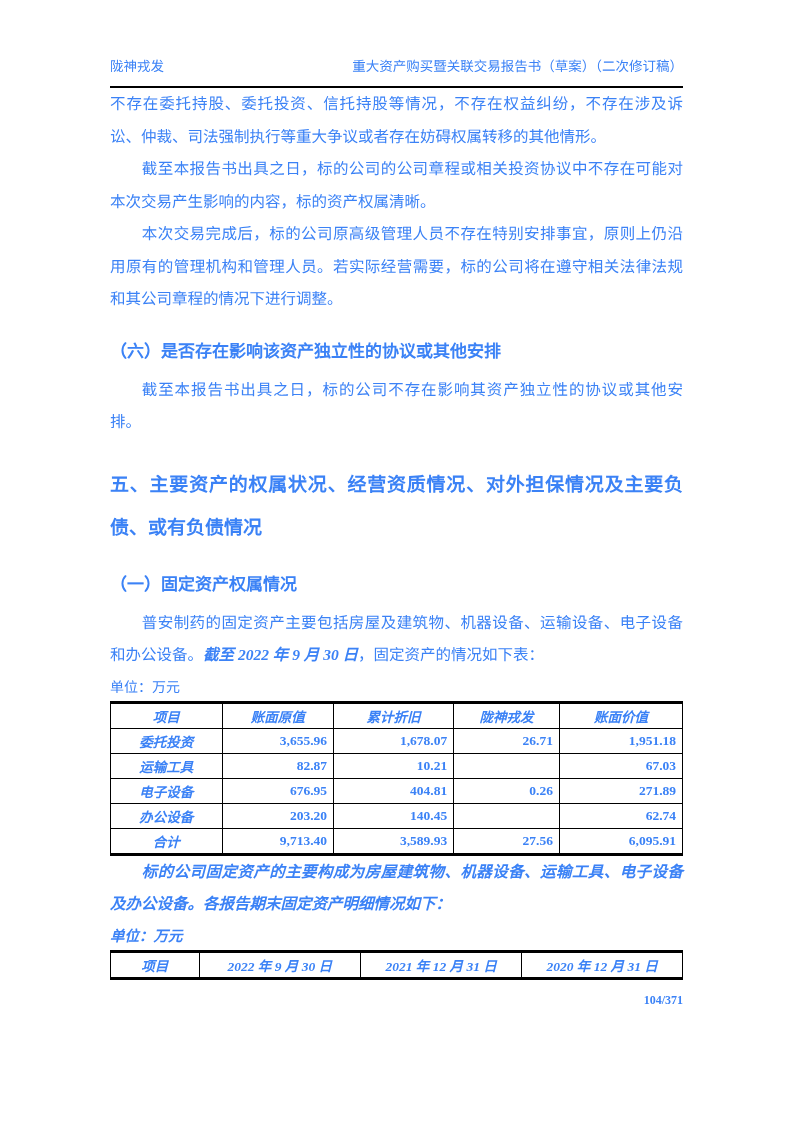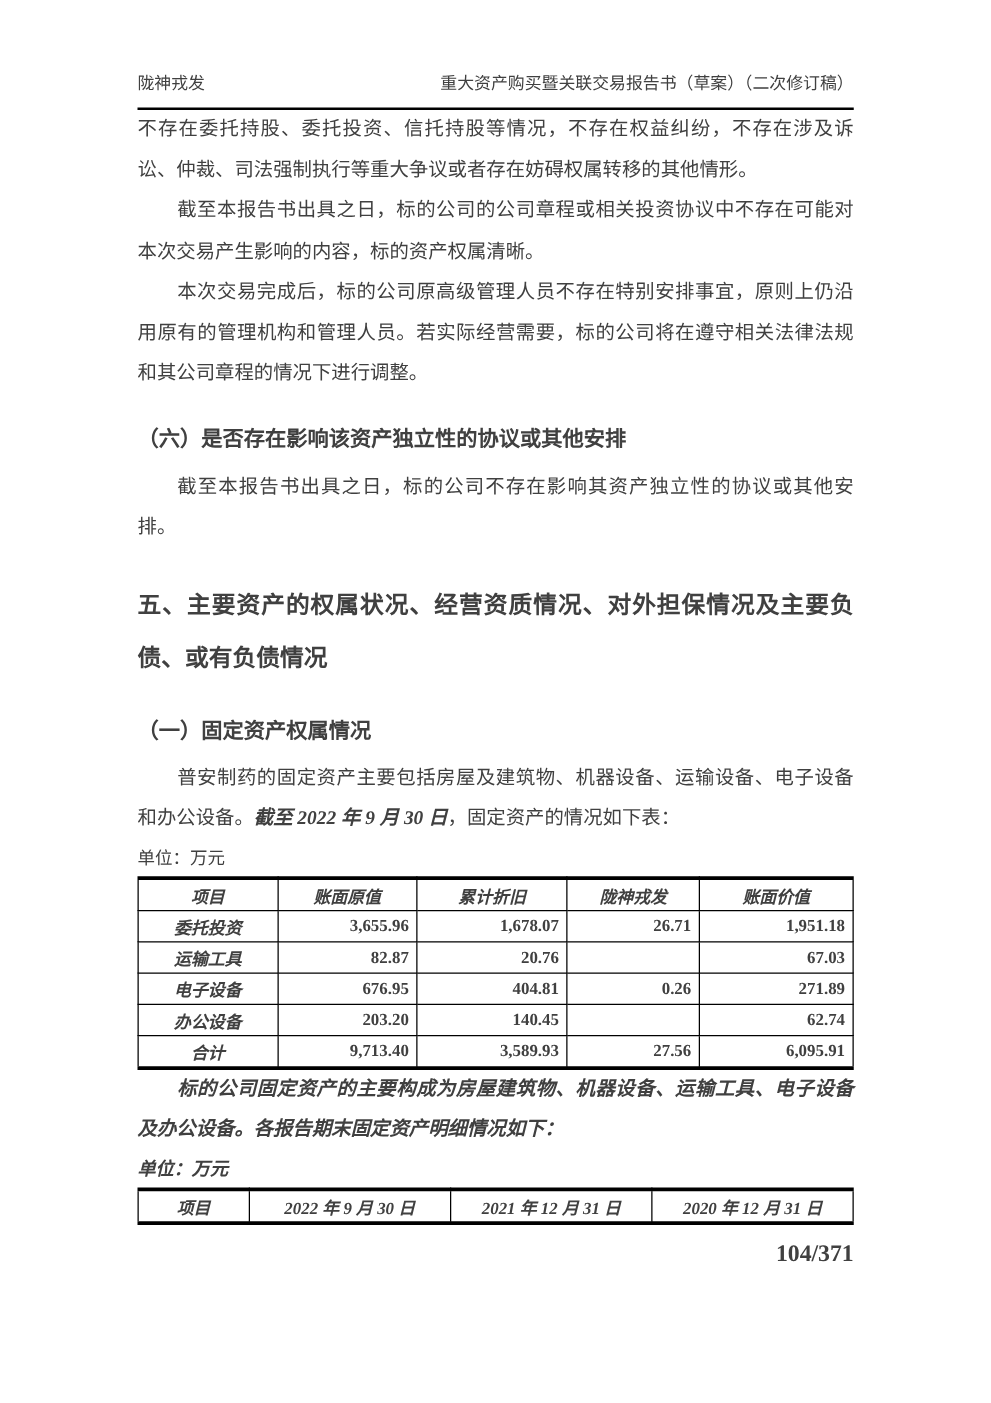--- a/index.html
+++ b/index.html
@@ -1,21 +1,21 @@
 <!DOCTYPE html>
 <html lang="zh-CN"><head>
 <meta charset="utf-8">
 <style>
   html,body { margin:0; padding:0; background:#ffffff; }
   .page {
     position:relative;
     width:793px; height:1122px;
     margin:0 auto;
     background:#ffffff;
-    color:#404040;
+    color:#3b82f6;
     font-family:"Liberation Serif","DejaVu Serif",serif;
     box-sizing:border-box;
     padding:0 110px;
     overflow:hidden;
   }
   
   .doc-header {
     padding-top:55px;
     padding-bottom:11px;
     border-bottom:2px solid #000;
@@ -98,21 +98,21 @@
     text-align:right;
     font-weight:bold;
     padding-right:10px;
     font-family:"Liberation Sans","DejaVu Sans",sans-serif;
     font-size:13px;
   }
   
   .page-num {
     text-align:right;
     font-weight:bold;
-    font-size:19px;
+    font-size:12px;
     margin-top:13px;
     font-family:"Liberation Serif","DejaVu Serif",serif;
   }
 </style>
 </head>
 <body>
 
 <div class="page">
 
   <div class="doc-header">
@@ -158,21 +158,21 @@
       <tr>
         <td class="c-label">委托投资</td>
         <td class="c-num">3,655.96</td>
         <td class="c-num">1,678.07</td>
         <td class="c-num">26.71</td>
         <td class="c-num">1,951.18</td>
       </tr>
       <tr>
         <td class="c-label">运输工具</td>
         <td class="c-num">82.87</td>
-        <td class="c-num">20.76</td>
+        <td class="c-num">10.21</td>
         <td class="c-num"></td>
         <td class="c-num">67.03</td>
       </tr>
       <tr>
         <td class="c-label">电子设备</td>
         <td class="c-num">676.95</td>
         <td class="c-num">404.81</td>
         <td class="c-num">0.26</td>
         <td class="c-num">271.89</td>
       </tr>

